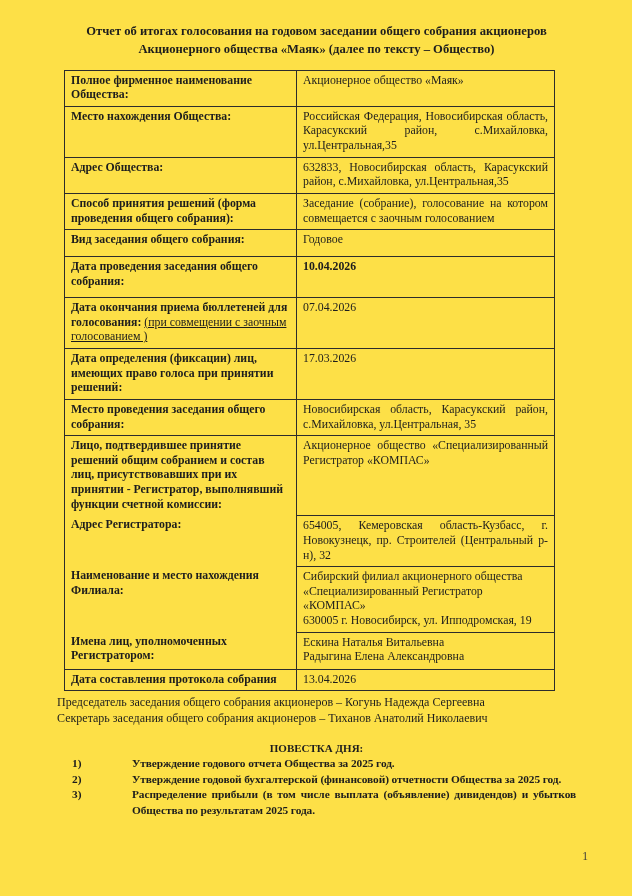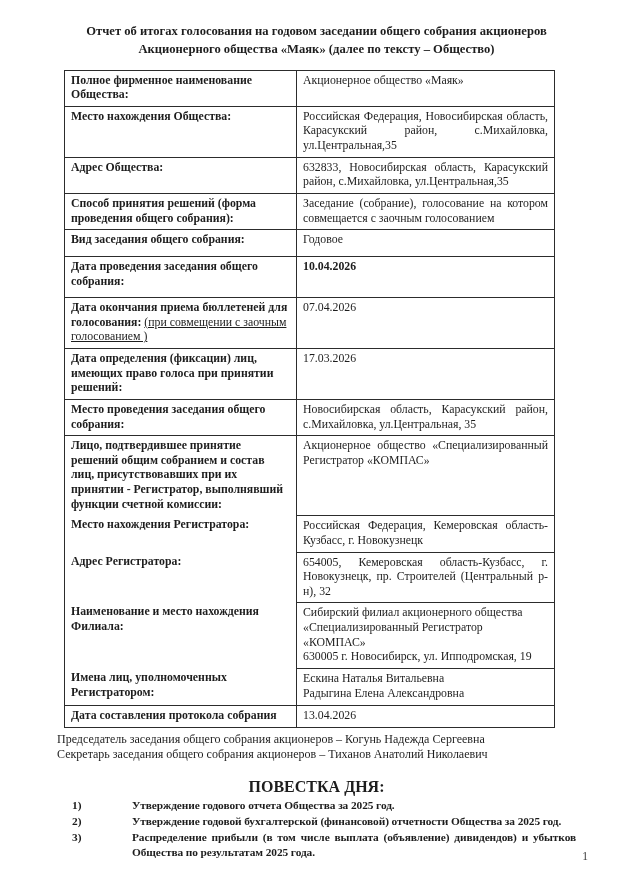--- a/index.html
+++ b/index.html
@@ -5,21 +5,21 @@
   html,body { margin:0; padding:0; }
   body {
     width:632px; height:896px;
     background:#e9e9e7;
     font-family:"Liberation Serif","DejaVu Serif",serif;
     color:#1d1d1d;
   }
   .page {
     position:relative;
     width:632px; height:896px;
-    background:#ffffff;
+    background:#fde047;
     box-sizing:border-box;
     padding:22px 56px 0 57px;
     overflow:hidden;
   }
   
   .title { text-align:center; font-weight:bold; font-size:12.6px; line-height:1.45; margin:0 0 11px 0; }
   .title div { margin:0; }
 
   
   .doc-table {
@@ -38,21 +38,21 @@
   .note { font-weight:normal;text-decoration:underline; }
   .r5 { min-height:27px; }
   .r6 { min-height:41px; }
   .r6 .val { font-weight:bold; }
   .r14 { min-height:37px; }
 
   
   .officials { margin-top:4px; font-size:12px; line-height:1.32; }
 
   
-  .agenda-heading { text-align:center; font-weight:bold; font-size:16px; margin:15px 0 2px 0; }
+  .agenda-heading { text-align:center; font-weight:bold; font-size:11px; margin:15px 0 2px 0; }
   .agenda-item { display:flex; font-weight:bold; font-size:11.4px; line-height:1.38; }
   .agenda-item .num { width:43px; padding-left:15px; box-sizing:border-box; flex-shrink:0; }
   .agenda-item .txt { flex:1; text-align:justify; letter-spacing:-0.1px;margin-left:32px; }
 
   .pagenum { position:absolute; right:44px; bottom:34px; font-size:11.5px; color:#3a3a3a; }
 </style>
 </head>
 <body>
 
 <div class="page">
@@ -96,24 +96,20 @@
       <div class="cell val">17.03.2026</div>
     </div>
     <div class="trow r9">
       <div class="cell lbl">Место проведения заседания общего собрания:</div>
       <div class="cell val">Новосибирская область, Карасукский район, с.Михайловка, ул.Центральная, 35</div>
     </div>
     <div class="trow r10">
       <div class="cell lbl">Лицо, подтвердившее принятие решений общим собранием и состав лиц, присутствовавших при их принятии - Регистратор, выполнявший функции счетной комиссии:</div>
       <div class="cell val">Акционерное общество «Специализированный Регистратор «КОМПАС»</div>
     </div>
-    <div class="trow cont r11">
-      <div class="cell lbl">Место нахождения Регистратора:</div>
-      <div class="cell val">Российская Федерация, Кемеровская область-Кузбасс, г. Новокузнецк</div>
-    </div>
     <div class="trow cont r12">
       <div class="cell lbl">Адрес Регистратора:</div>
       <div class="cell val">654005, Кемеровская область-Кузбасс, г. Новокузнецк, пр. Строителей (Центральный р-н), 32</div>
     </div>
     <div class="trow cont r13">
       <div class="cell lbl">Наименование и место нахождения Филиала:</div>
       <div class="cell val pre">Сибирский филиал акционерного общества
 «Специализированный Регистратор «КОМПАС»
 630005 г. Новосибирск, ул. Ипподромская, 19</div>
     </div>

